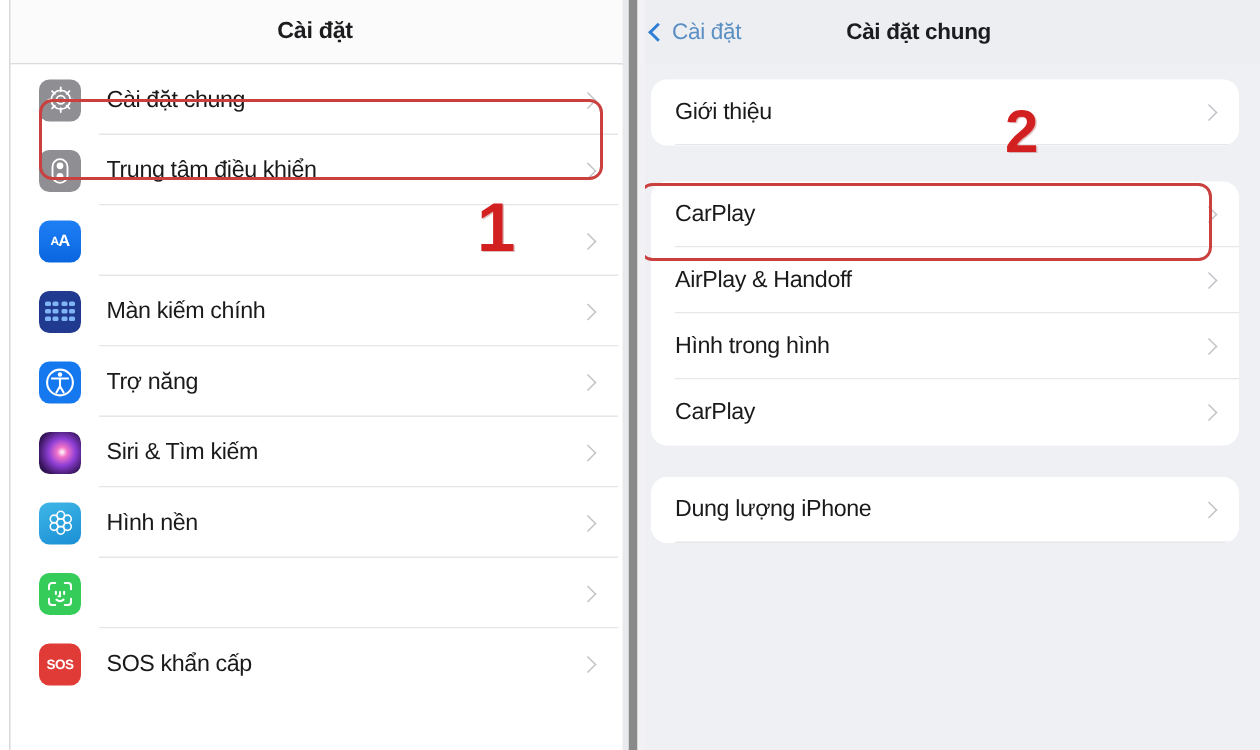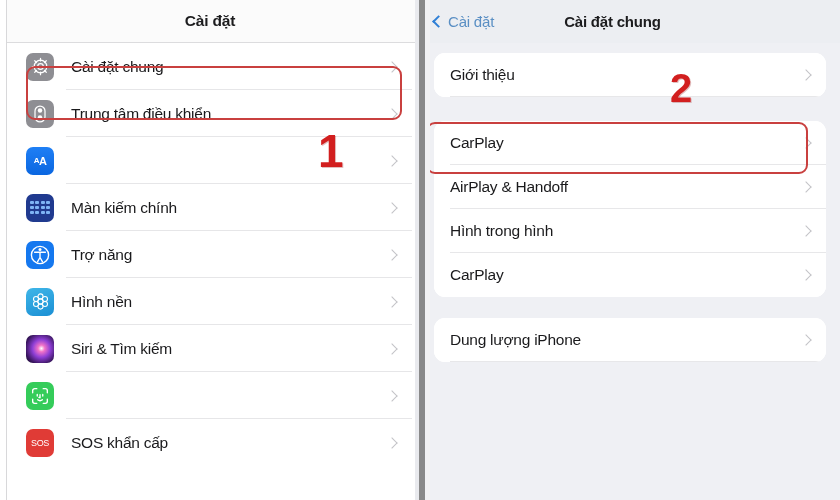--- a/index.html
+++ b/index.html
@@ -65,21 +65,21 @@
   .ic-home { background:#203a8f; }
   .ic-home .grid { display:grid; grid-template-columns:repeat(4,1fr); gap:1.5px; width:20px; }
   .ic-home .grid i { display:block; height:3.2px; background:#7fb4f5; border-radius:1px; }
   .ic-acc { background:#1578ef; }
   .ic-acc svg { width:24px; height:24px; }
   .ic-wall { background: linear-gradient(160deg,#3fb6e8,#1b8fd4); }
   .ic-wall svg { width:21px; height:21px; }
   .ic-siri { background: radial-gradient(circle at 55% 48%, #ffffff 0%, #f173c8 16%, #8f3fd6 42%, #3a1660 75%, #140a24 100%); }
   .ic-face { background:#35cc5a; }
   .ic-face svg { width:22px; height:22px; }
-  .ic-sos { background:#e03b36; color:#fff; font-size:9px; font-weight:400; letter-spacing:-0.3px; }
+  .ic-sos { background:#e03b36; color:#fff; font-size:9px; font-weight:700; letter-spacing:-0.3px; }
 
   
   .right-body { padding: 10px 14px 0 14px; }
   .card { background:#ffffff; border-radius: 11px; overflow: hidden; margin-bottom: 0; }
   .rrow { display:flex; align-items:center; height: 44px; position:relative; padding: 1px 16px; background:#ffffff; }
   .rrow .sep { position:absolute; left:16px; right:0; bottom:0; height:1px; background:#e7e7e9; }
   .rrow-label { font-size:15.5px; color:#1a1a1c; letter-spacing:-0.25px; white-space:nowrap; }
   .rchev { margin-left:auto; width:8px; height:8px; border-top:1.7px solid #c3c3c7;
            border-right:1.7px solid #c3c3c7; transform:rotate(45deg); }
   .gap { height: 24px; }
@@ -174,44 +174,44 @@
               <circle cx="12" cy="6.6" r="1.5" fill="#fff" stroke="none"></circle>
               <path d="M6.6 9.3h10.8M12 9.3v5.2M12 14.5l-2.4 4.2M12 14.5l2.4 4.2" stroke-linecap="round"></path>
             </svg>
           </div>
           <div class="lrow-label">Trợ năng</div>
           <div class="chev"></div>
           <div class="sep"></div>
         </div>
 
         <div class="lrow">
+          <div class="app-icon ic-siri"></div>
+          <div class="lrow-label">Siri &amp; Tìm kiếm</div>
+          <div class="chev"></div>
+          <div class="sep"></div>
+        </div>
+
+        <div class="lrow">
           <div class="app-icon ic-wall">
             <svg viewBox="0 0 24 24" fill="none" stroke="#fff" stroke-width="1.2">
               <circle cx="12" cy="12" r="3"></circle>
               <circle cx="12" cy="6.2" r="2.9"></circle>
                 <circle cx="12" cy="17.8" r="2.9"></circle>
               <circle cx="6.9" cy="9.1" r="2.9"></circle>
                 <circle cx="17.1" cy="9.1" r="2.9"></circle>
               <circle cx="6.9" cy="14.9" r="2.9"></circle>
                 <circle cx="17.1" cy="14.9" r="2.9"></circle>
             </svg>
           </div>
           <div class="lrow-label">Hình nền</div>
           <div class="chev"></div>
           <div class="sep"></div>
         </div>
 
         <div class="lrow">
-          <div class="app-icon ic-siri"></div>
-          <div class="lrow-label">Siri &amp; Tìm kiếm</div>
-          <div class="chev"></div>
-          <div class="sep"></div>
-        </div>
-
-        <div class="lrow">
           <div class="app-icon ic-face">
             <svg viewBox="0 0 24 24" fill="none" stroke="#fff" stroke-width="1.5" stroke-linecap="round">
               <path d="M4 8.5V6.2A2.2 2.2 0 0 1 6.2 4h2.3M15.5 4h2.3A2.2 2.2 0 0 1 20 6.2v2.3M20 15.5v2.3a2.2 2.2 0 0 1-2.2 2.2h-2.3M8.5 20H6.2A2.2 2.2 0 0 1 4 17.8v-2.3"></path>
               <path d="M9 10.4v1.6M15 10.4v1.6M12 10.6v3.1h-1.1M9.4 16.1c1.5 1.2 3.7 1.2 5.2 0"></path>
             </svg>
           </div>
           <div class="chev"></div>
           <div class="sep"></div>
         </div>
 

